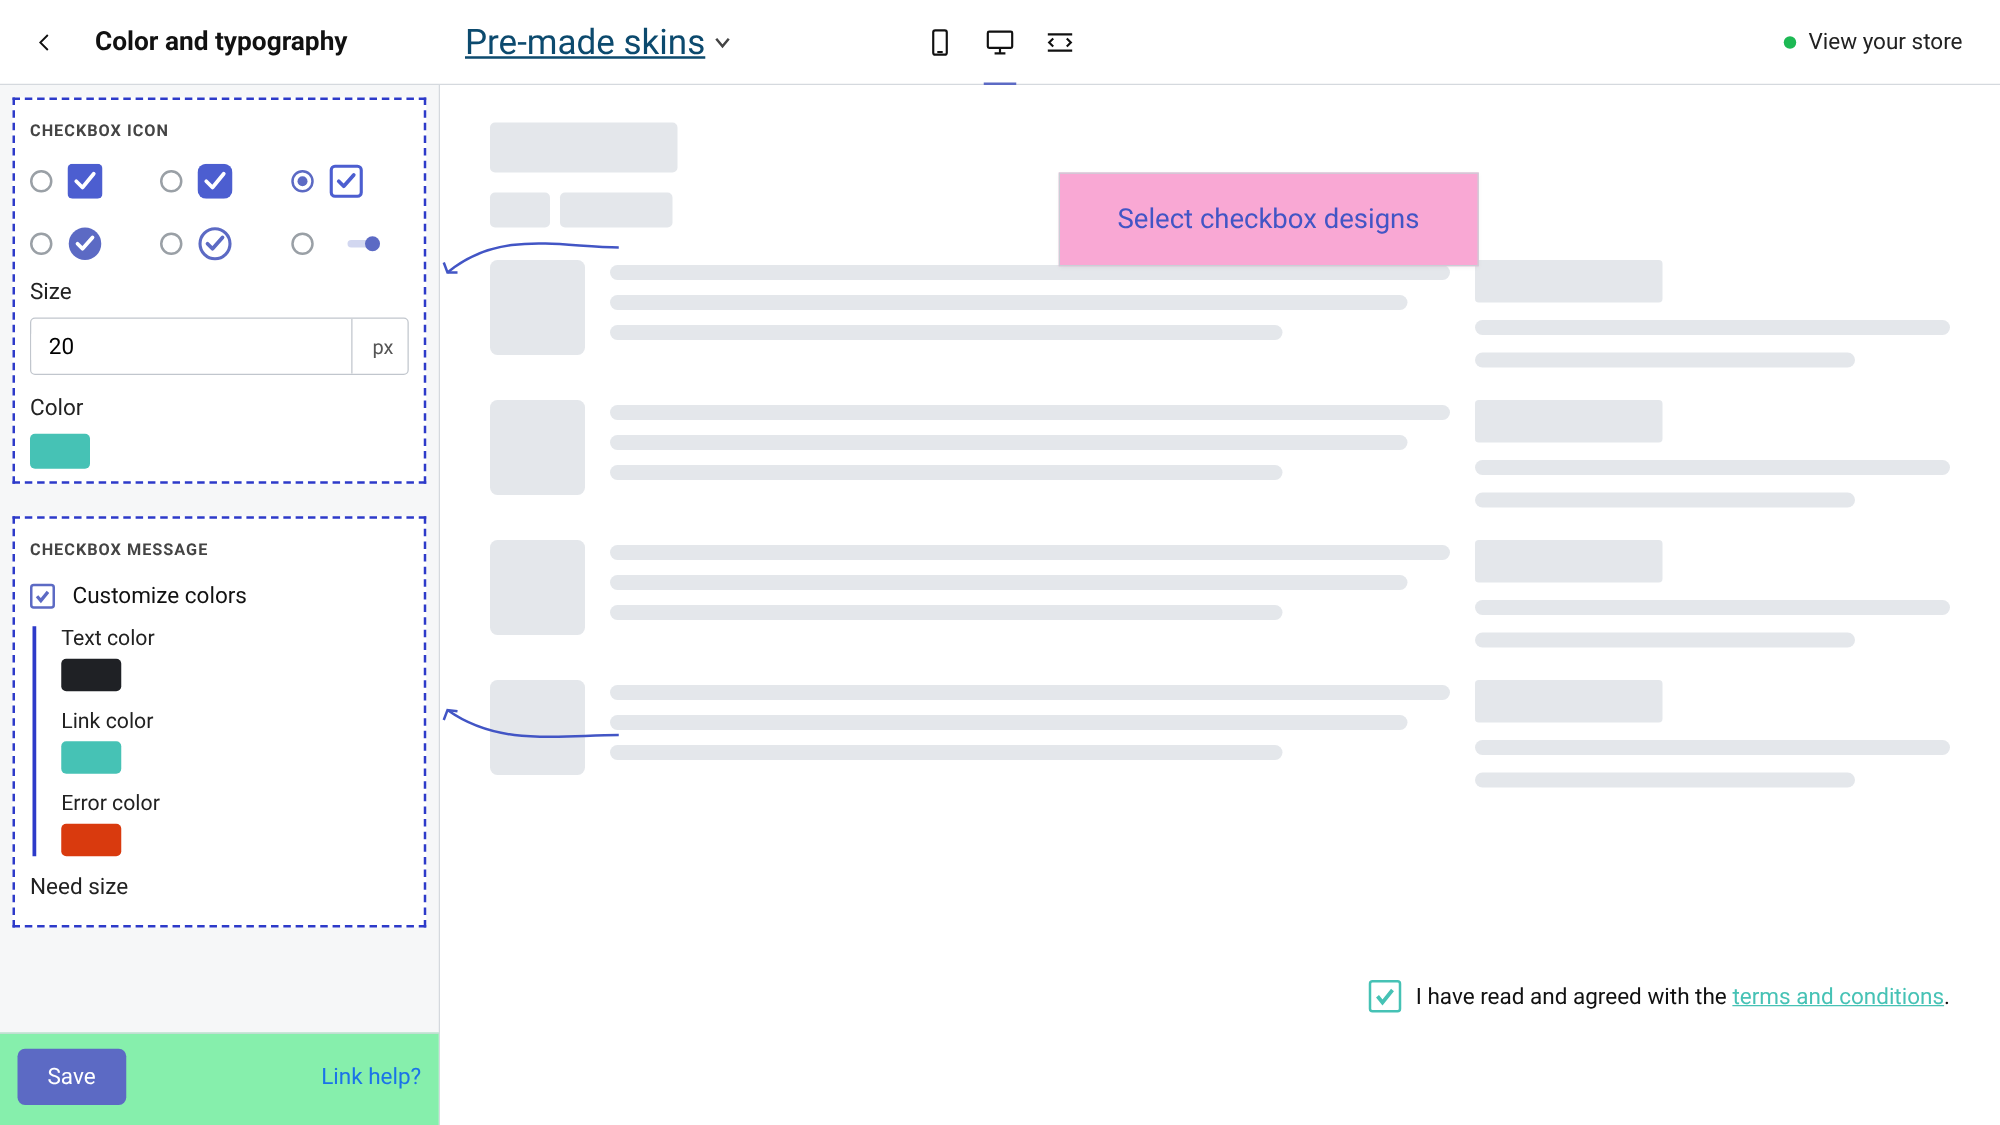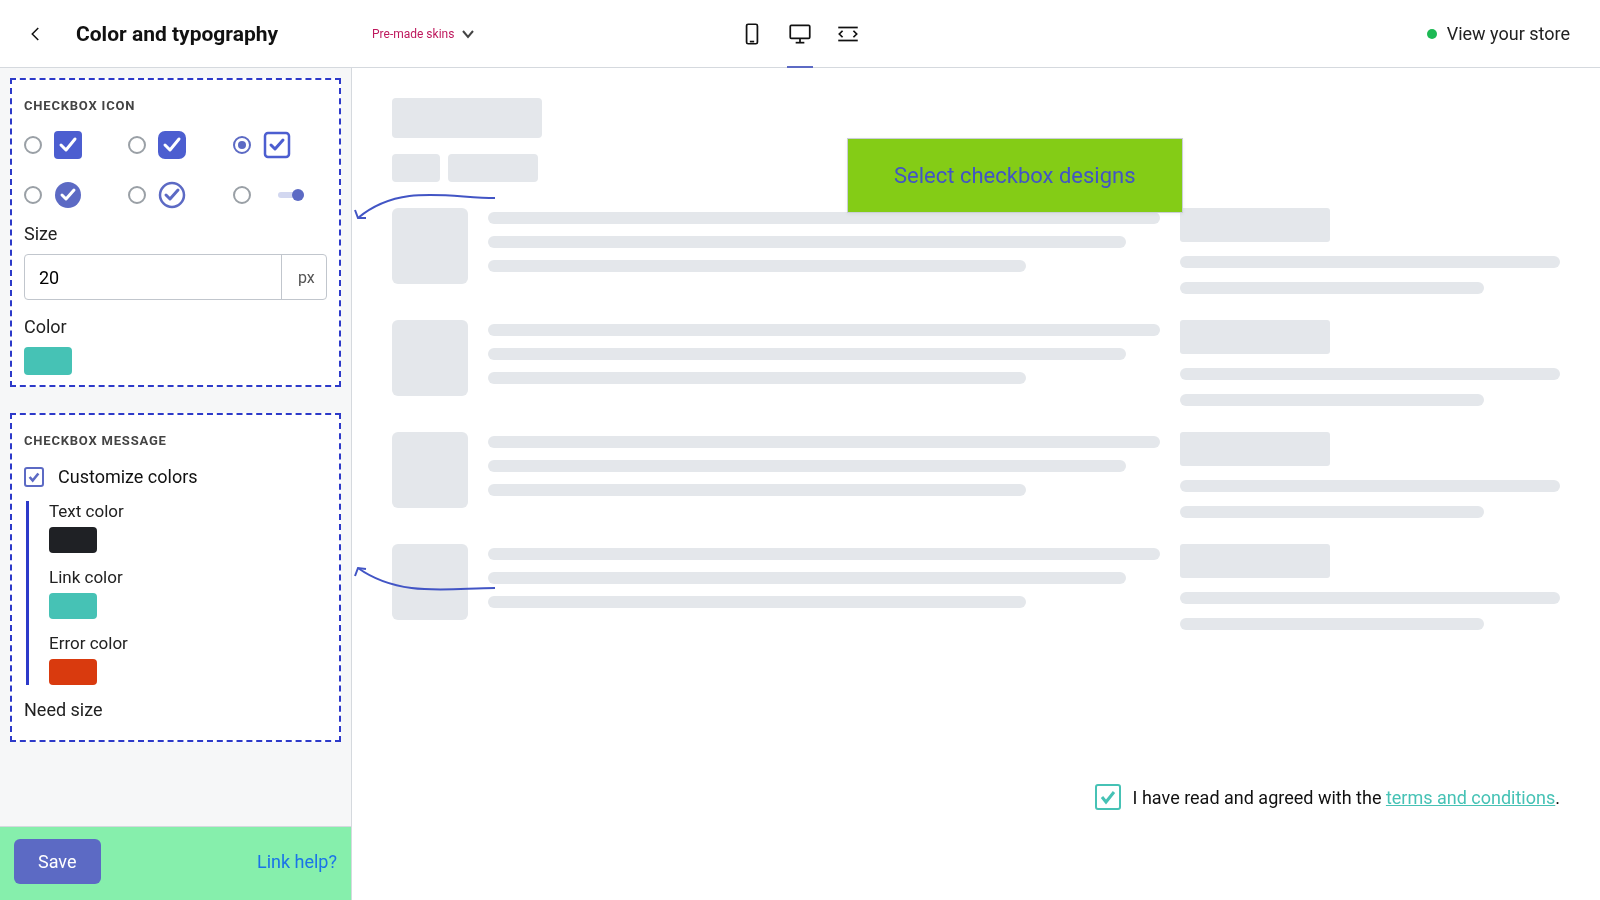--- a/index.html
+++ b/index.html
@@ -16,21 +16,21 @@
 }
 *{box-sizing:border-box;margin:0;padding:0;font-family:-apple-system,BlinkMacSystemFont,"Segoe UI",Roboto,Helvetica,Arial,sans-serif;}
 html,body{width:1600px;height:900px;overflow:hidden;background:#fff;color:var(--text);}
 
 .topbar{display:flex;align-items:center;height:68px;border-bottom:1px solid var(--border);}
 .topbar-left{display:flex;align-items:center;width:352px;padding-left:24px;gap:28px;}
 .back{width:24px;height:24px;display:flex;align-items:center;justify-content:center;cursor:pointer;}
 .back svg{width:18px;height:18px;stroke:#111;stroke-width:2;fill:none;}
 .title{font-size:21px;font-weight:700;}
 .topbar-mid{display:flex;align-items:center;padding-left:20px;gap:6px;cursor:pointer;}
-.premade{font-size:12px;color:#be185d;}
+.premade{font-size:28px;color:#0c4a6e;text-decoration:underline;}
 .chev{width:16px;height:16px;}
 .chev svg{stroke:#444;stroke-width:2;fill:none;}
 .device-switch{display:flex;gap:22px;margin-left:auto;margin-right:auto;align-items:center;position:absolute;left:0;right:0;justify-content:center;pointer-events:none;}
 .device-switch > *{pointer-events:auto;}
 .device{width:26px;height:26px;display:flex;align-items:center;justify-content:center;cursor:pointer;}
 .device svg{stroke:#111;stroke-width:1.6;fill:none;}
 .device.active{position:relative;}
 .device.active::after{content:"";position:absolute;bottom:-22px;left:0;right:0;height:3px;background:var(--indigo);}
 .topbar-right{margin-left:auto;display:flex;align-items:center;gap:10px;padding-right:30px;}
 .pulse{width:10px;height:10px;background:#1db954;border-radius:50%;}
@@ -80,21 +80,21 @@
 .line{height:12px;background:var(--grey-light);border-radius:6px;}
 .l1{width:100%;}
 .l2{width:95%;}
 .l3{width:80%;}
 .rcol{width:380px;display:flex;flex-direction:column;gap:14px;padding-top:0;}
 .rbox{width:150px;height:34px;background:var(--grey-light);border-radius:3px;}
 .rline{height:12px;background:var(--grey-light);border-radius:6px;}
 .rl1{width:100%;}
 .rl2{width:80%;}
 
-.callout{position:absolute;background:#84cc16;border:1px solid #c9cfd6;box-shadow:0 1px 4px rgba(0,0,0,.05);font-size:22px;color:#4255c5;padding:24px 46px;white-space:nowrap;}
+.callout{position:absolute;background:#f9a8d4;border:1px solid #c9cfd6;box-shadow:0 1px 4px rgba(0,0,0,.05);font-size:22px;color:#4255c5;padding:24px 46px;white-space:nowrap;}
 .callout.c1{left:495px;top:70px;}
 .callout.c2{left:495px;top:460px;}
 .arrow{position:absolute;pointer-events:none;}
 .arrow svg{stroke:#4255c5;fill:none;stroke-width:2;}
 .arrow.a1{left:-2px;top:110px;width:150px;height:60px;}
 .arrow.a2{left:-2px;top:490px;width:150px;height:50px;}
 
 .consent{position:absolute;right:40px;bottom:90px;display:flex;align-items:center;gap:12px;font-size:18px;}
 .consent-check{width:26px;height:26px;border:2.5px solid var(--teal);border-radius:3px;display:flex;align-items:center;justify-content:center;}
 .consent-check svg{stroke:var(--teal);stroke-width:3;fill:none;width:18px;height:18px;}

